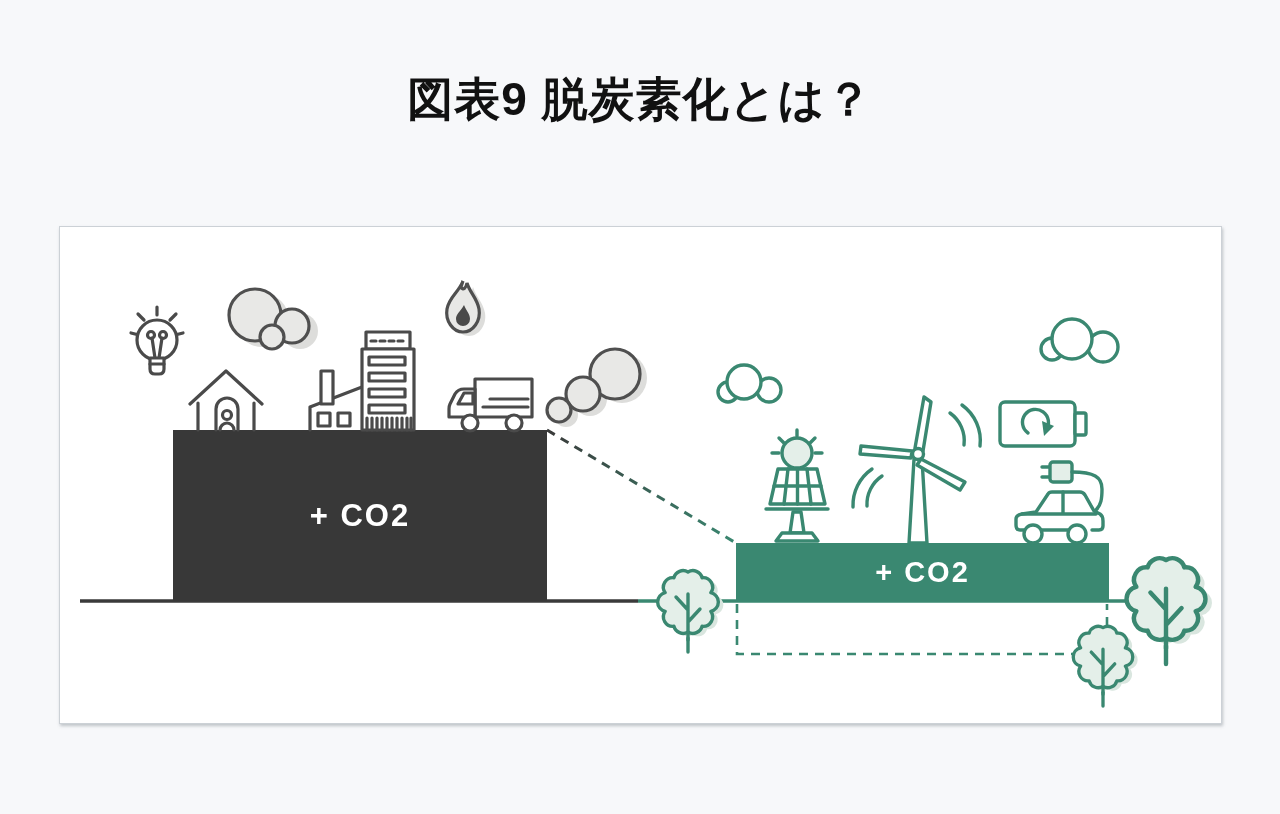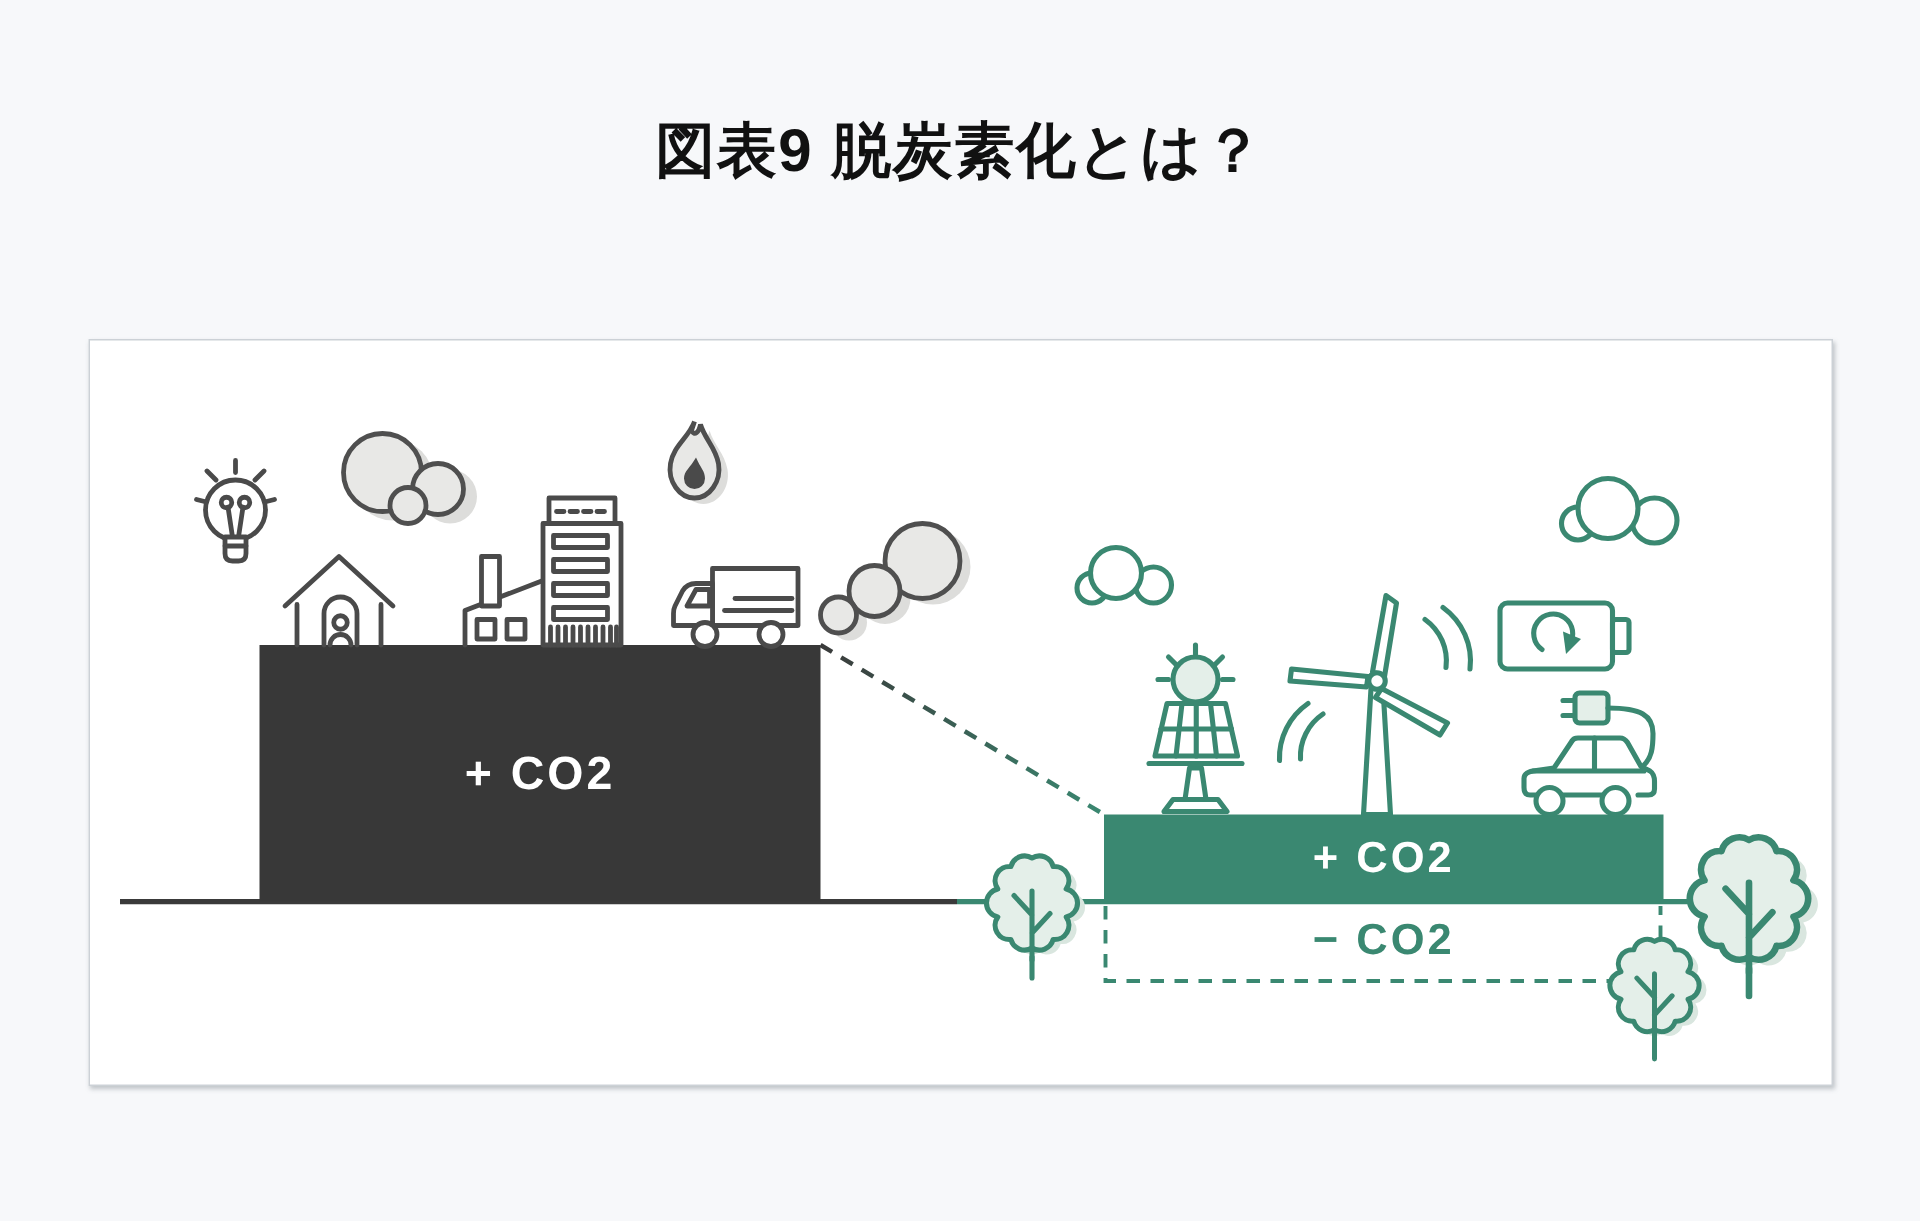--- a/index.html
+++ b/index.html
@@ -4,21 +4,21 @@
 <style>
   html,body{margin:0;padding:0;}
   body{
     width:1280px;height:814px;position:relative;overflow:hidden;
     background:#f7f8fa;
     font-family:"Liberation Sans","DejaVu Sans",sans-serif;
   }
   .page-title{
     position:absolute;left:0;top:74px;width:1280px;height:52px;
     display:flex;align-items:center;justify-content:center;
-    font-size:40px;font-weight:bold;color:#111;letter-spacing:1px;
+    font-size:46px;font-weight:bold;color:#111;letter-spacing:1px;
   }
   .card{
     position:absolute;left:59px;top:226px;width:1161px;height:496px;
     background:#ffffff;border:1px solid #ccd1d6;
     box-shadow:1px 2px 3px rgba(90,100,110,0.35);
   }
   .card svg{position:absolute;left:0;top:0;}
   .lbl{
     position:absolute;display:flex;align-items:center;justify-content:center;
     font-weight:bold;letter-spacing:2px;line-height:1;
@@ -191,14 +191,13 @@
       <circle class="grf" cx="1017" cy="307" r="9" stroke-width="3.4"></circle>
     </g>
 
     <use href="#tree" transform="translate(628,375)"></use>
     <use href="#tree" transform="translate(1106,372) scale(1.3)"></use>
     <use href="#tree" transform="translate(1043,430) scale(0.98)"></use>
   </svg>
 
   <div class="lbl lbl-dark-co2">+ CO2</div>
   <div class="lbl lbl-green-co2">+ CO2</div>
-  <div class="lbl lbl-minus-co2">− CO2</div>
 </div>
 
 </body></html>

